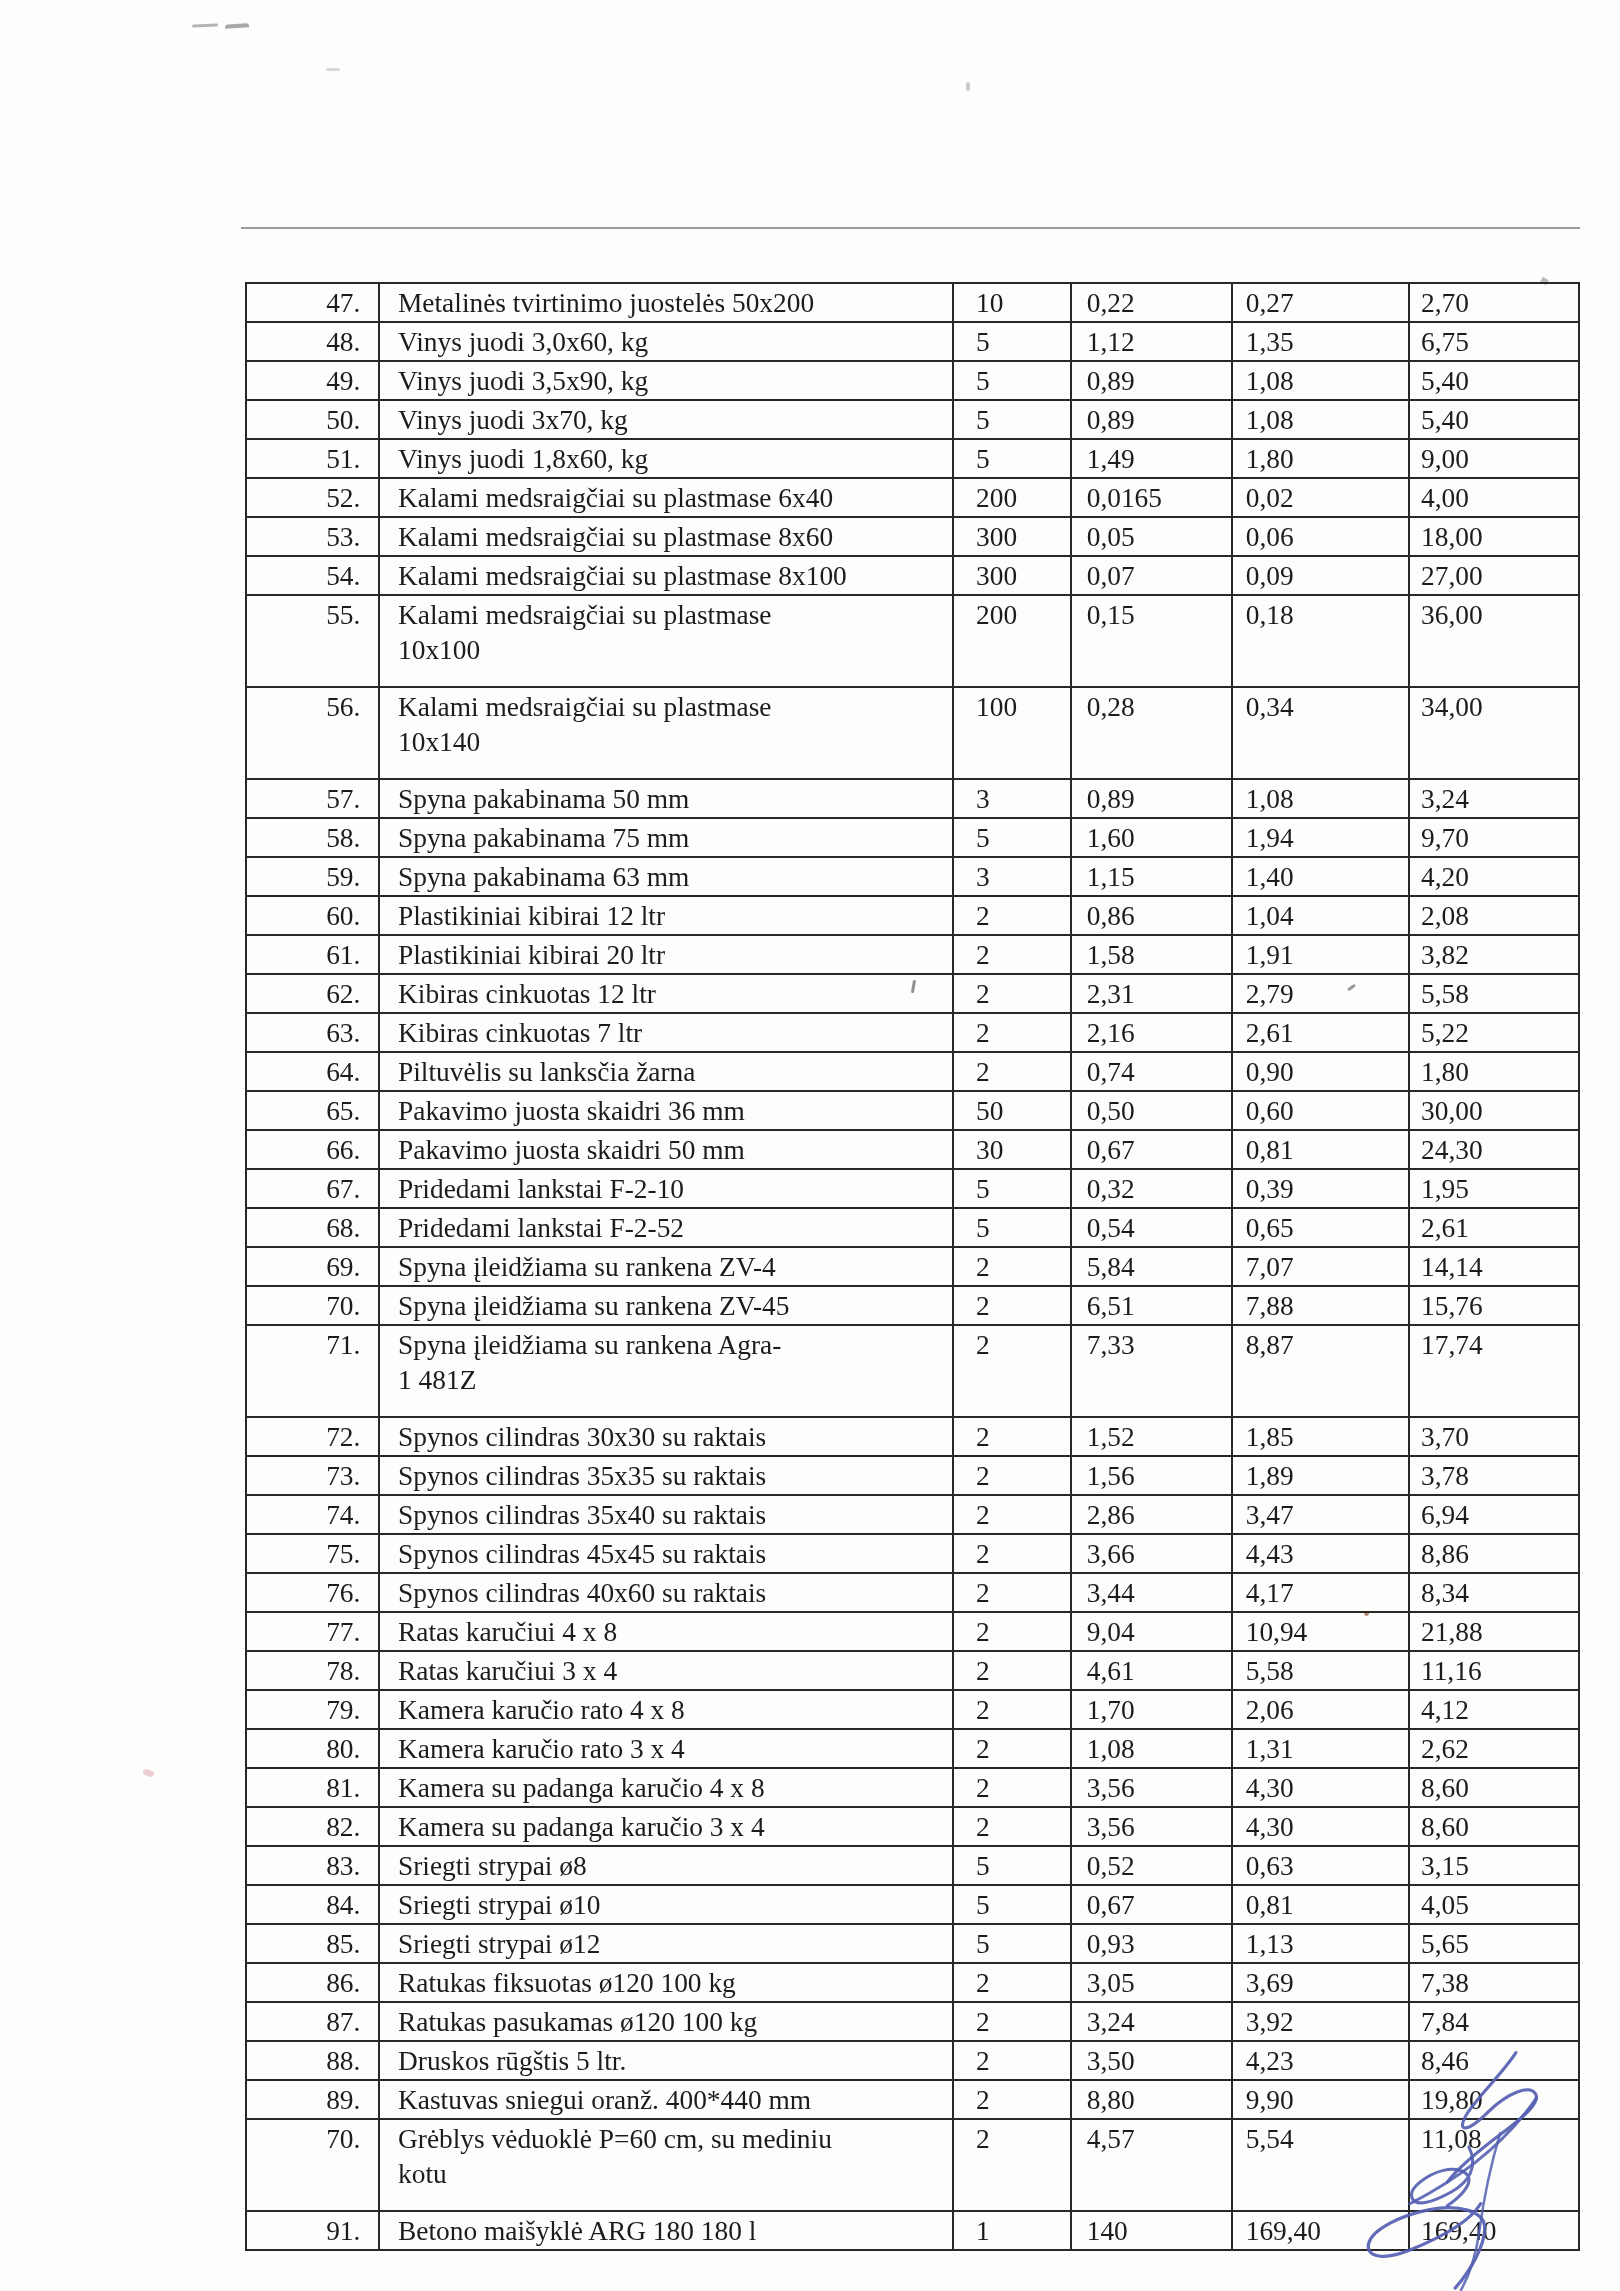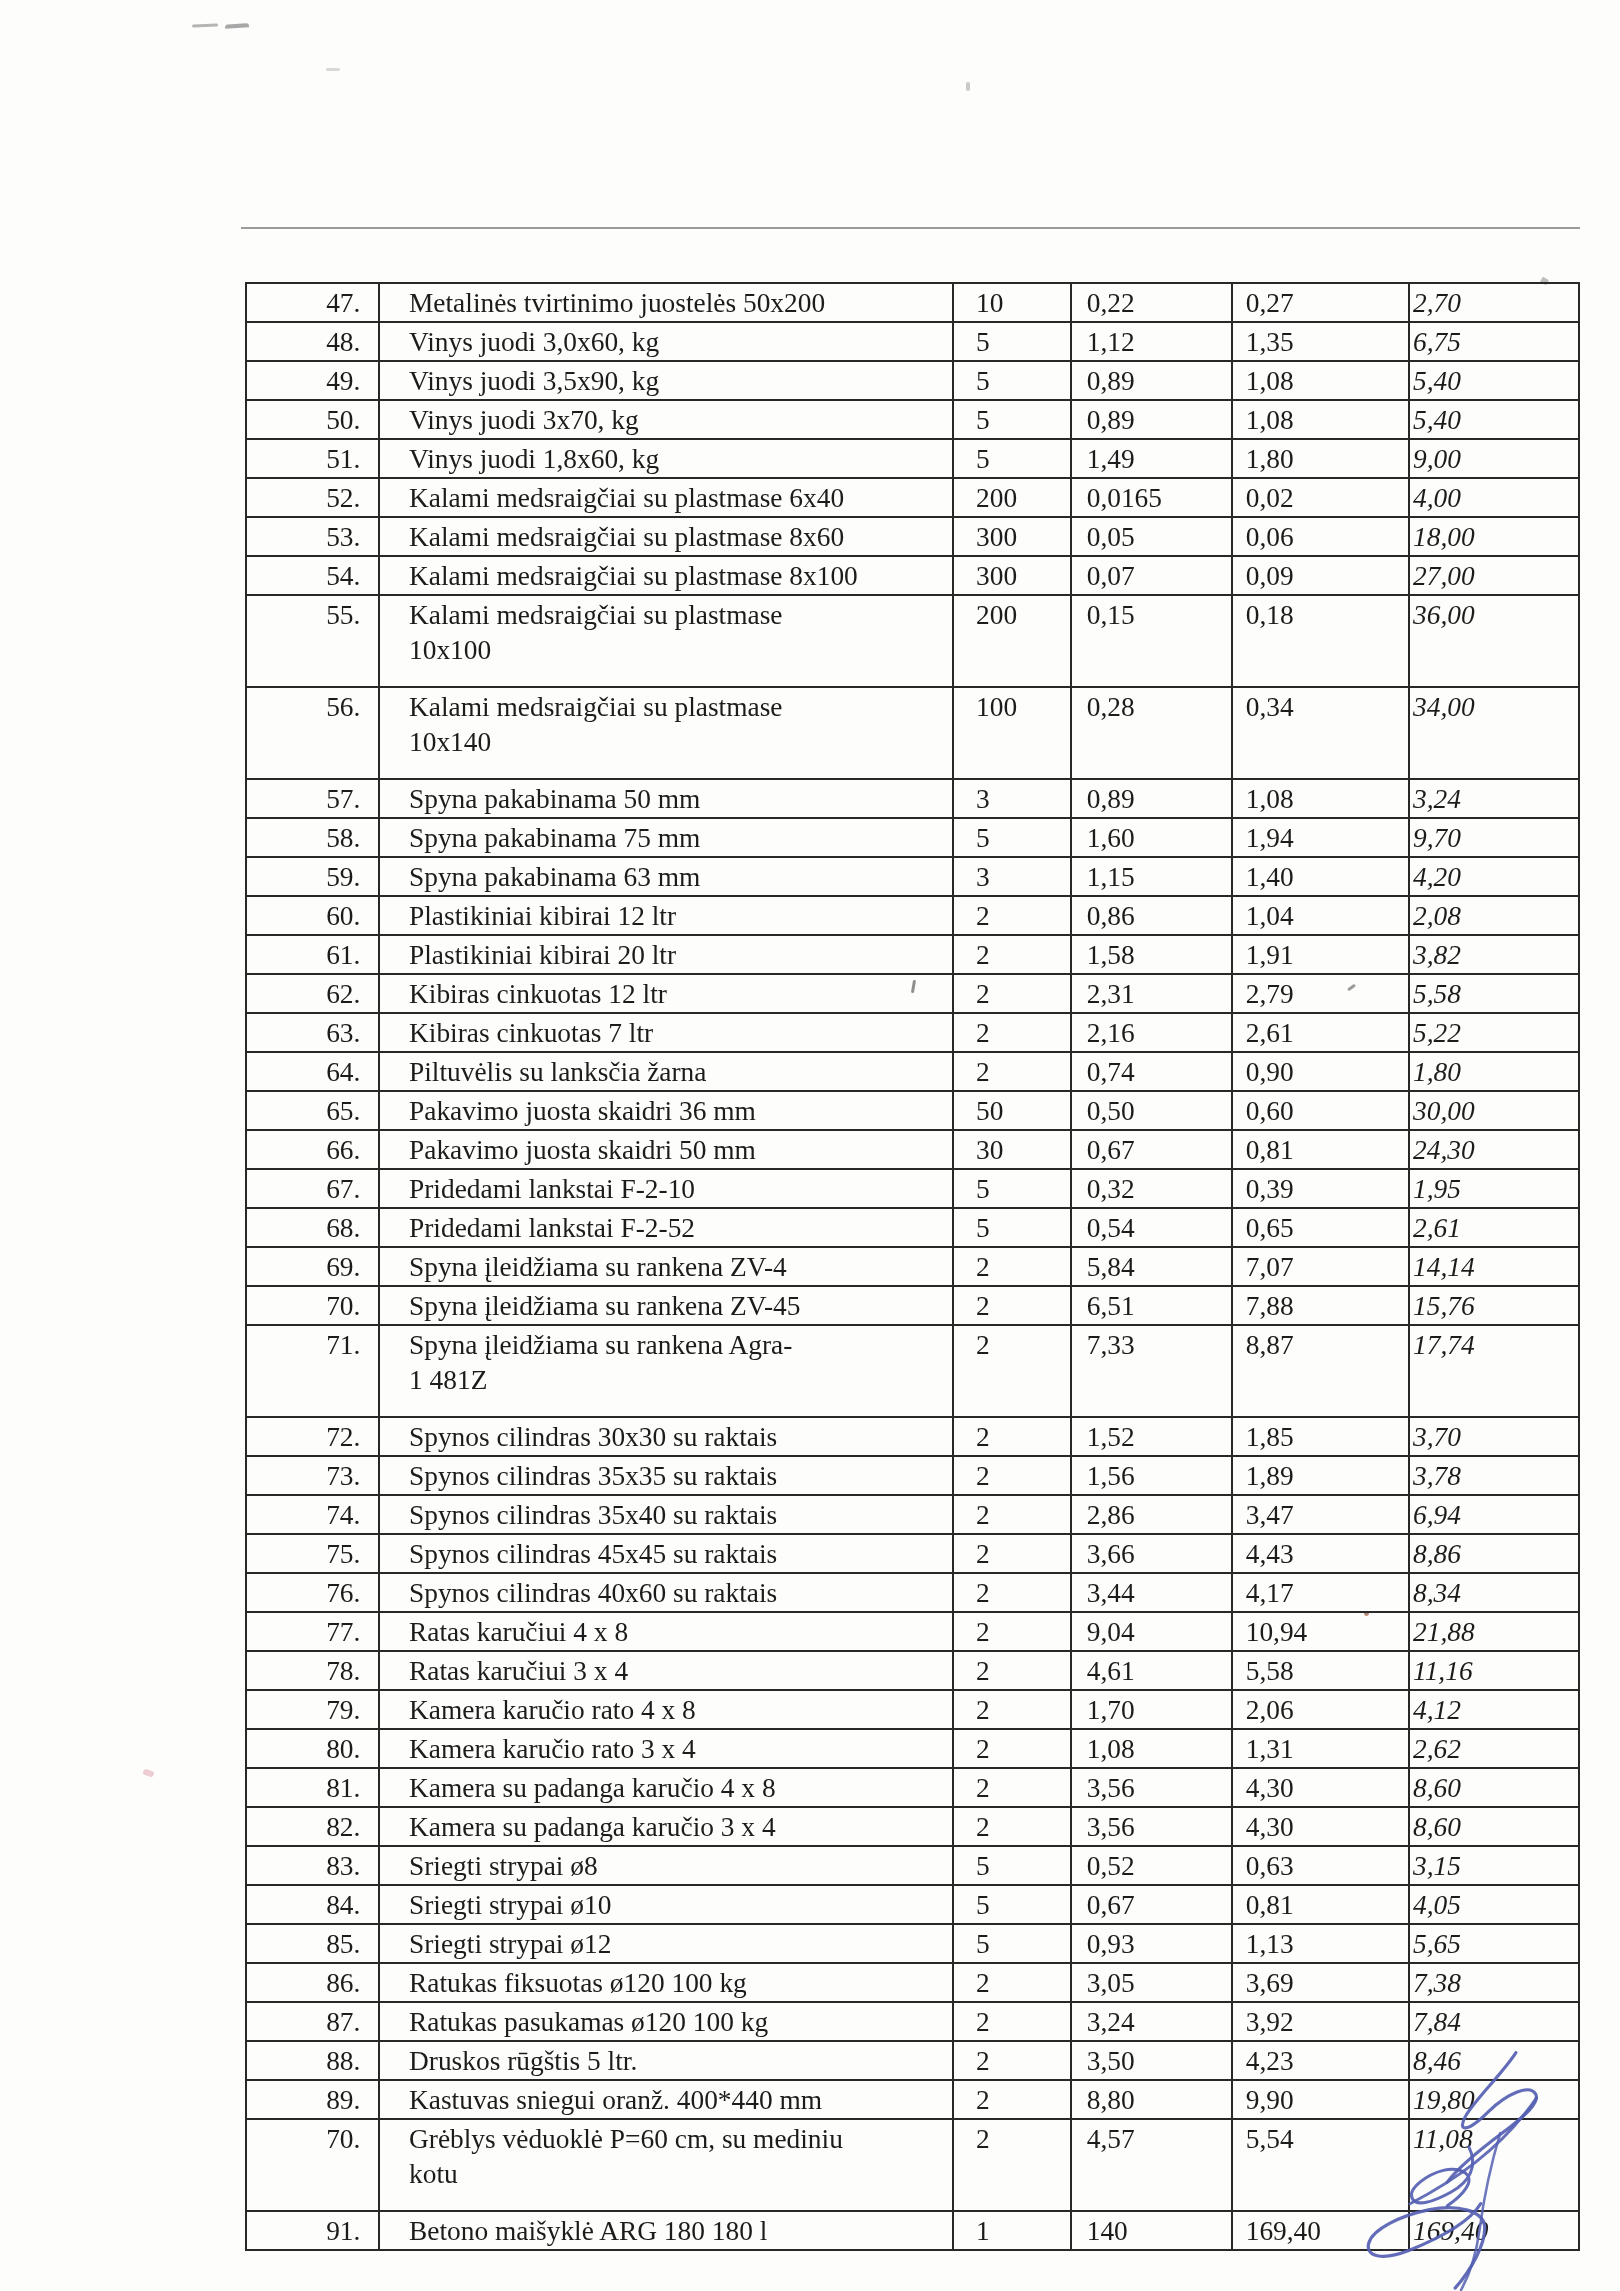--- a/index.html
+++ b/index.html
@@ -47,25 +47,25 @@
     vertical-align: top;
     font-size: 27.4px;
     line-height: 35px;
     color: #1c1c1c;
     padding: 2px 2px 0 0;
     overflow: hidden;
   }
   table.price-table tr       { height: 39px; }
   table.price-table tr.tall  { height: 92px; }
   table.price-table td:nth-child(1) { text-align: right; padding-right: 17.6px; }
-  table.price-table td:nth-child(2) { padding-left: 29px; white-space: pre-line; }
+  table.price-table td:nth-child(2) { padding-left: 18px; white-space: pre-line; }
   table.price-table td:nth-child(3) { padding-left: 22px; }
   table.price-table td:nth-child(4) { padding-left: 14.7px; border-radius: 17px; }
   table.price-table td:nth-child(5) { padding-left: 12.7px; }
-  table.price-table td:nth-child(6) { padding-left: 3px; font-style: italic; }
+  table.price-table td:nth-child(6) { padding-left: 11px; }
 
   .signature-svg {
     position: absolute;
     left: 1353px;
     top: 2037px;
     width: 216px;
     height: 255px;
   }
 
   

